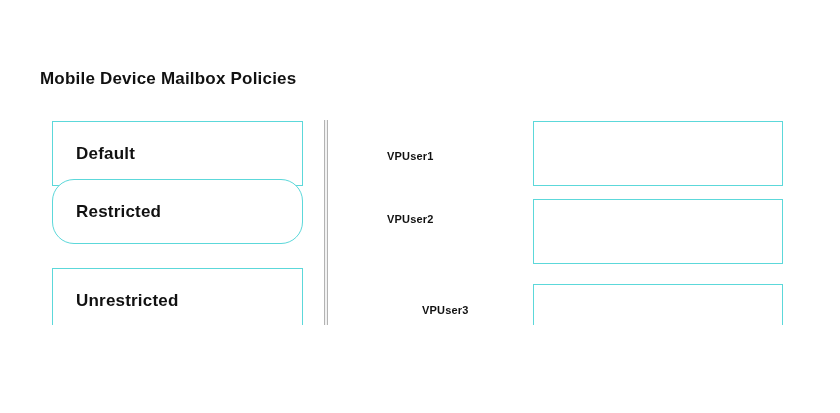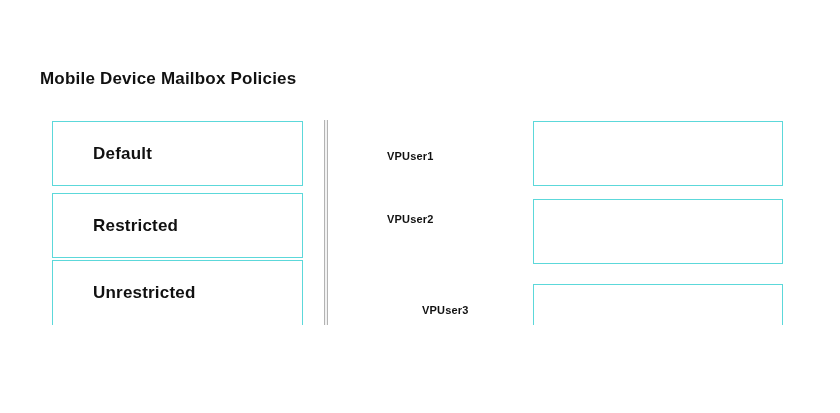--- a/index.html
+++ b/index.html
@@ -29,33 +29,33 @@
 
   .drag-box {
     position: absolute;
     left: 52px;
     width: 251px;
     box-sizing: border-box;
     border: 1px solid var(--box-border, #5cd8da);
     background: #ffffff;
     display: flex;
     align-items: center;
-    padding-left: 40px;
+    padding-left: 23px;
     cursor: move;
   }
   .drag-box span {
     font-weight: bold;
     font-size: 17px;
     color: var(--text, #111111);
     letter-spacing: 0.2px;
     white-space: nowrap;
   }
   .drag-1 { top: 121px; height: 65px; }
-  .drag-2 { top: 193px; height: 65px; }
-  .drag-3 { top: 260px; height: 66px; }
+  .drag-2 { top: 179px; height: 65px; border-radius: 22px; }
+  .drag-3 { top: 268px; height: 66px; }
 
   .divider {
     position: absolute;
     left: 324px;
     top: 120px;
     width: 4px;
     height: 237px;
     box-sizing: border-box;
     border-left: 1px solid var(--divider, #b3b3b3);
     border-right: 1px solid var(--divider, #b3b3b3);

